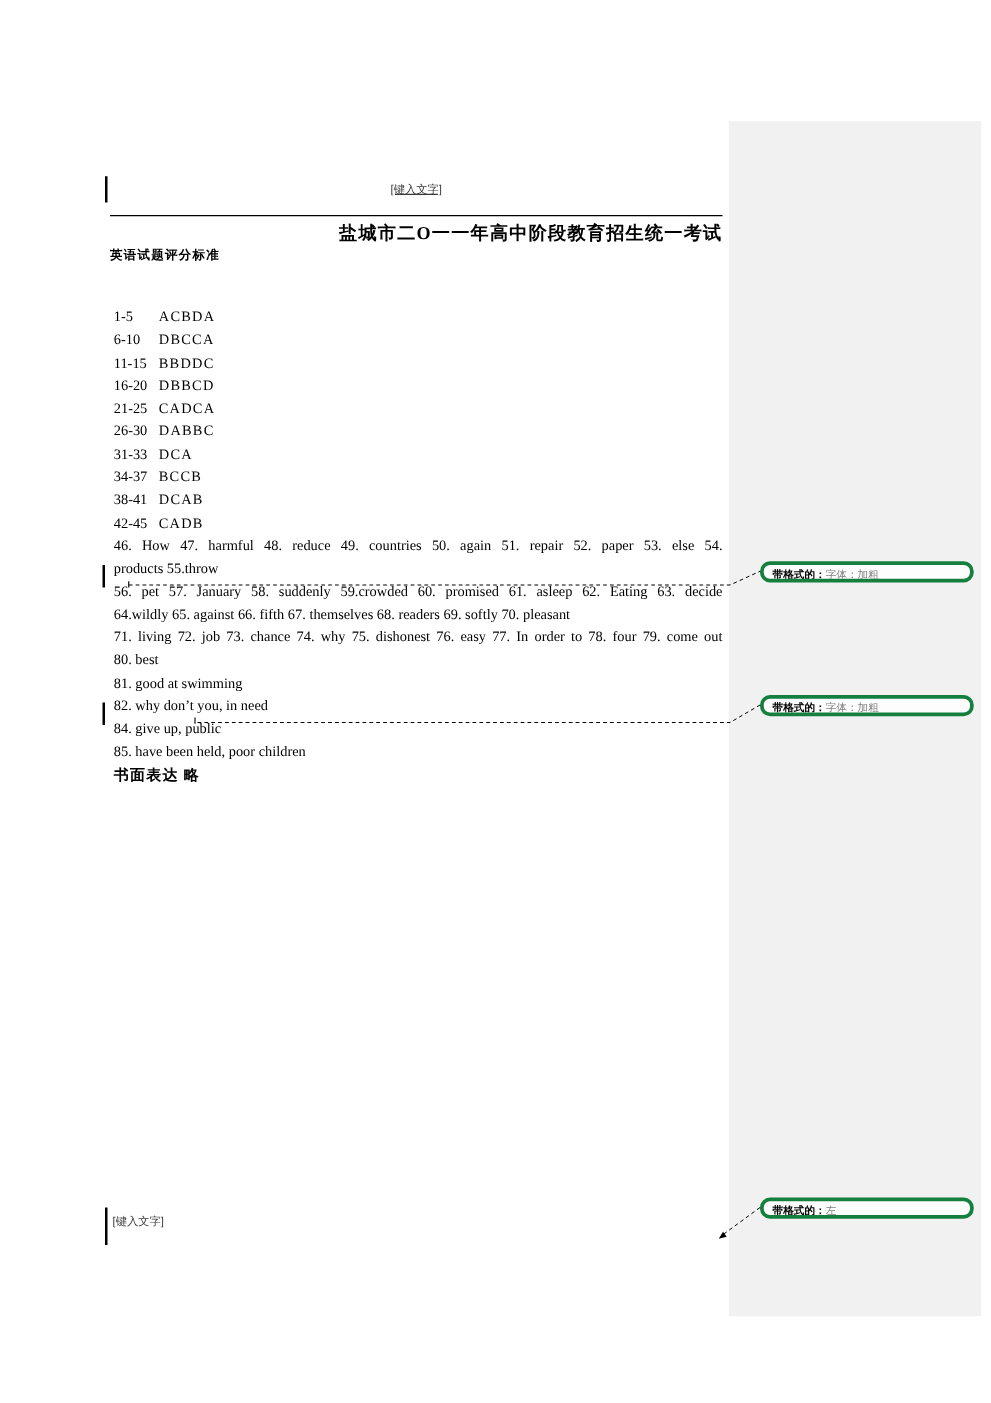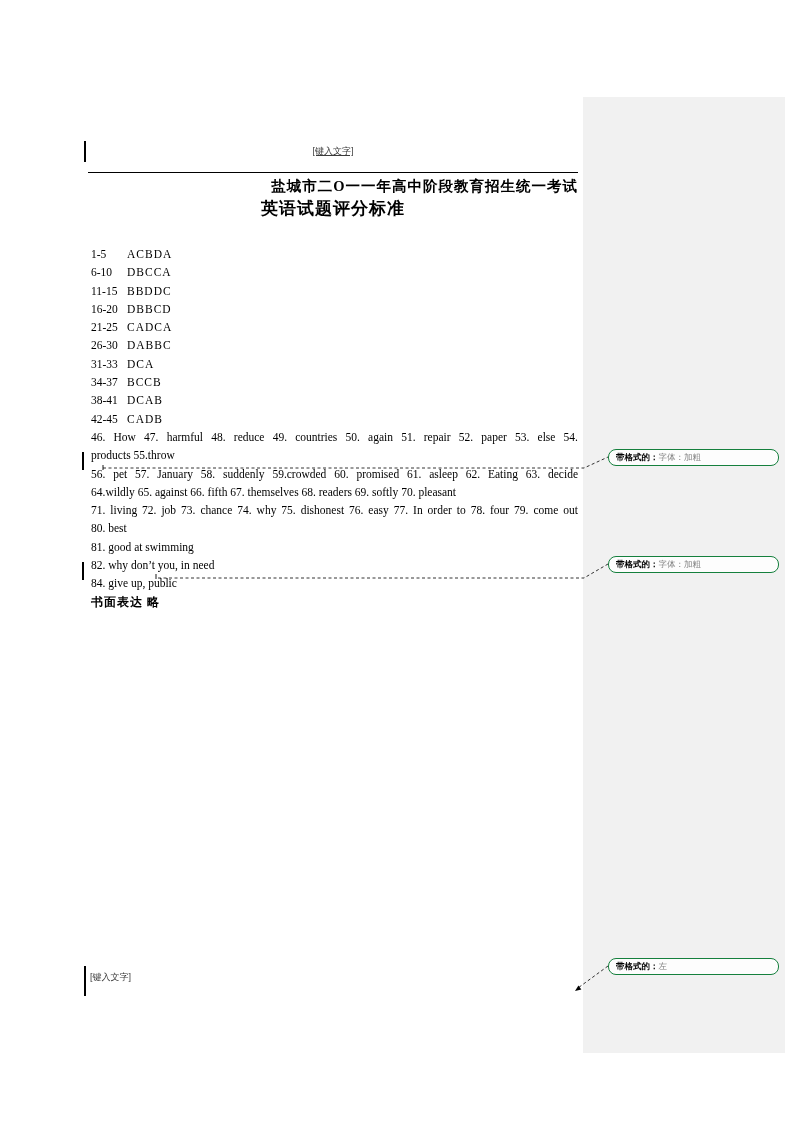--- a/index.html
+++ b/index.html
@@ -38,36 +38,36 @@
     font-family: "Liberation Sans", sans-serif;
   }
 
   .title1 {
     position: absolute; left: 88px; top: 177px; width: 490px;
     text-align: right; font-weight: bold; font-size: 14.5px;
     letter-spacing: 1px;
   }
   .title2 {
     position: absolute; left: 88px; top: 197px; width: 490px;
-    text-align: center; font-weight: bold; font-size: 17px;
+    font-weight: bold; font-size: 10px;
     letter-spacing: 1px;
   }
 
   .content {
     position: absolute; left: 91px; top: 218px; width: 487px;
     font-size: 11.5px; line-height: 18.3px; margin-top: 27px;
   }
   .ans-row .rng { display: inline-block; min-width: 36px; }
   .ans-row .ltr { letter-spacing: 1px; }
   .jl { text-align: justify; text-align-last: justify; }
   .writing { font-weight: bold; font-size: 12px; letter-spacing: 1px; }
 
   .balloon {
     position: absolute; left: 608px; width: 171px; height: 17px;
-    background: #fdfdfd; border: 1px solid #15803d; border-radius: 8px;
+    background: #fdfdfd; border: 3px solid #15803d; border-radius: 8px;
     font-family: "Liberation Sans", sans-serif;
     font-size: 8.5px; line-height: 15px; padding: 0 7px;
     white-space: nowrap; overflow: hidden;
   }
   .balloon .lbl { font-weight: bold; color: #000; }
   .balloon .val { color: #808080; }
   .balloon1 { top: 449px; }
   .balloon2 { top: 556px; }
   .balloon3 { top: 958px; }
 
@@ -109,20 +109,21 @@
   <div class="jl">46. How 47. harmful 48. reduce 49. countries 50. again 51. repair 52. paper 53. else 54.</div>
   <div>products 55.throw</div>
   <div class="jl">56. pet 57. January 58. suddenly 59.crowded 60. promised 61. asleep 62. Eating 63. decide</div>
   <div>64.wildly 65. against 66. fifth 67. themselves 68. readers 69. softly 70. pleasant</div>
   <div class="jl">71. living 72. job 73. chance 74. why 75. dishonest 76. easy 77. In order to 78. four 79. come out</div>
   <div>80. best</div>
 
   <div>81. good at swimming</div>
   <div>82. why don’t you, in need</div>
   <div>84. give up,  public</div>
+  <div>85. have been held, poor children</div>
 
   <div class="writing">书面表达  略</div>
 </div>
 
 <div class="footer-ph">[键入文字]</div>
 
 <div class="balloon balloon1">
   <span class="lbl">带格式的：</span><span class="val">字体：加粗</span>
 </div>
 <div class="balloon balloon2">

